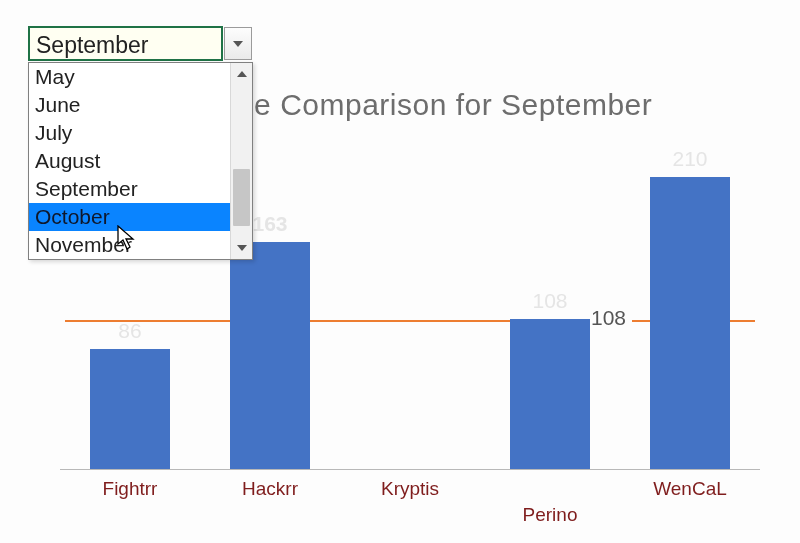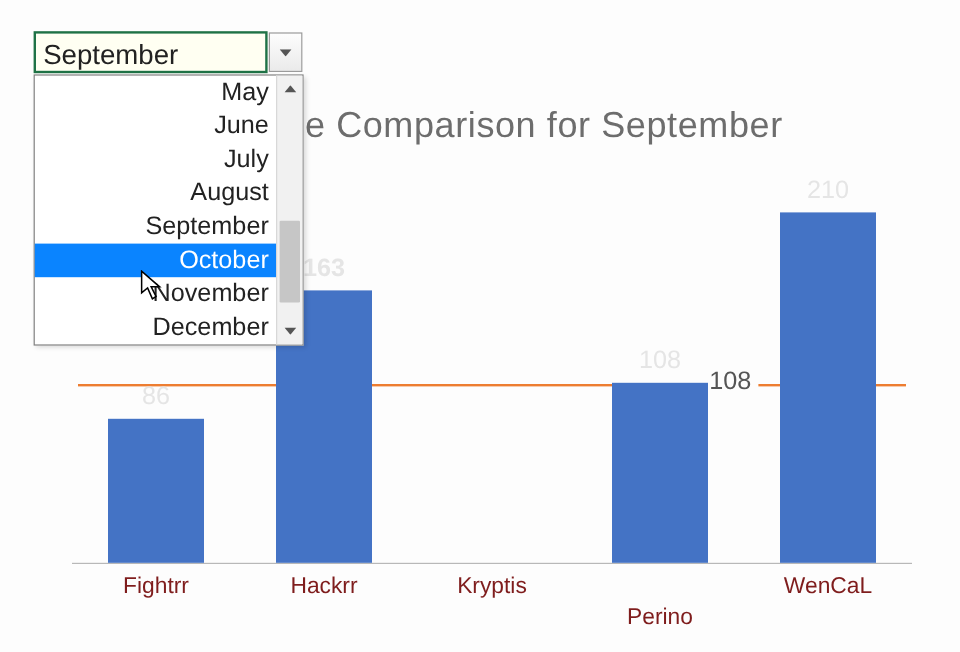--- a/index.html
+++ b/index.html
@@ -65,25 +65,24 @@
   .options {
     flex: 1;
   }
   .option {
     font-size: 21px;
     color: #222;
     padding: 0 6px;
     line-height: 28px;
     height: 28px;
     cursor: default;
-    text-align: right;
   }
   .option.selected {
     background: #0a84ff;
-    color: #ffffff;
+    color: #0f172a;
   }
   .scrollbar {
     width: 22px;
     border-left: 1px solid #d8d8d8;
     background: #f1f1f1;
     display: flex;
     flex-direction: column;
   }
   .scroll-arrow {
     height: 22px;
@@ -205,21 +204,20 @@
 <div class="listbox">
   <div class="listbox-inner">
     <div class="options" id="options">
         <div class="option">May</div>
         <div class="option">June</div>
         <div class="option">July</div>
         <div class="option">August</div>
         <div class="option">September</div>
         <div class="option selected">October</div>
         <div class="option">November</div>
-        <div class="option">December</div>
       </div>
     <div class="scrollbar">
       <div class="scroll-arrow">
         <svg width="10" height="6" viewBox="0 0 10 6">
           <path d="M0 6 L10 6 L5 0 Z" fill="#555"></path>
         </svg>
       </div>
       <div class="scroll-track">
         <div class="scroll-thumb"></div>
       </div>

